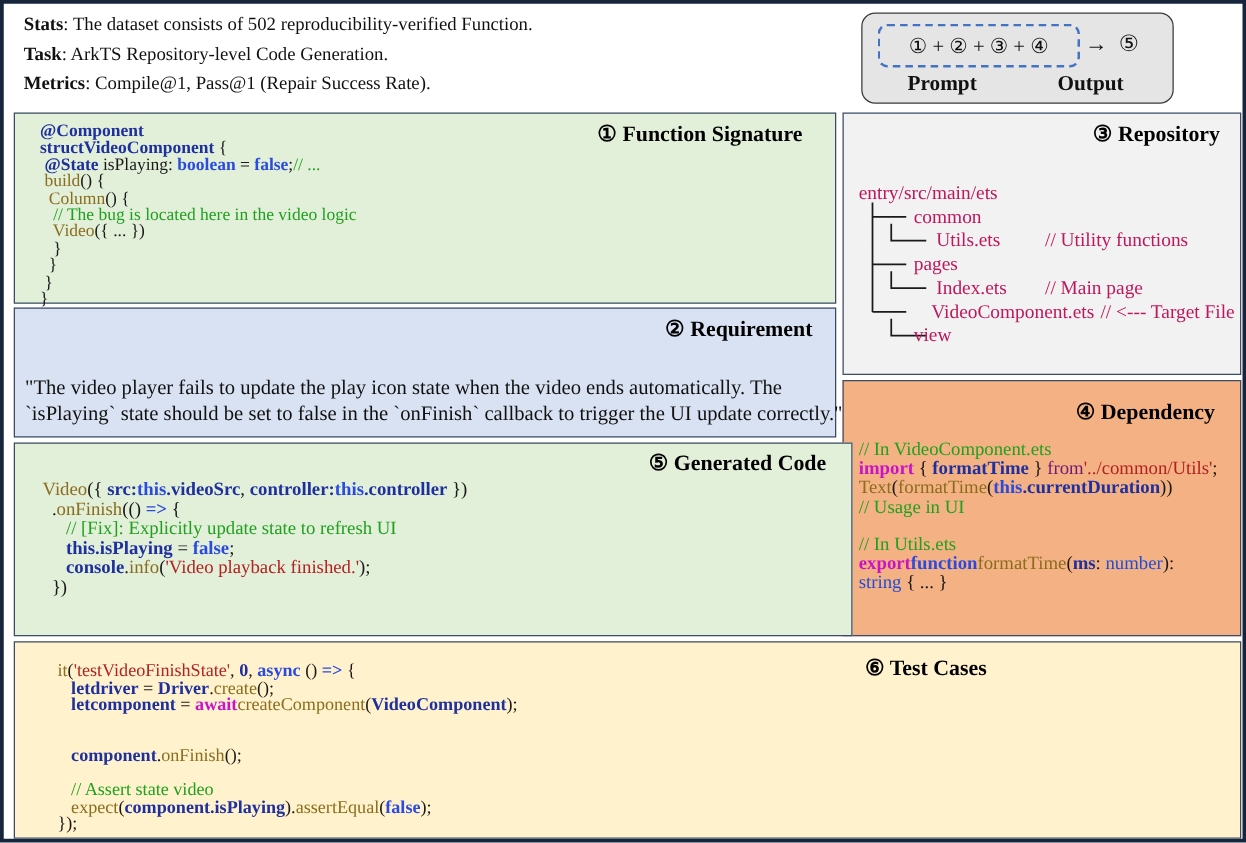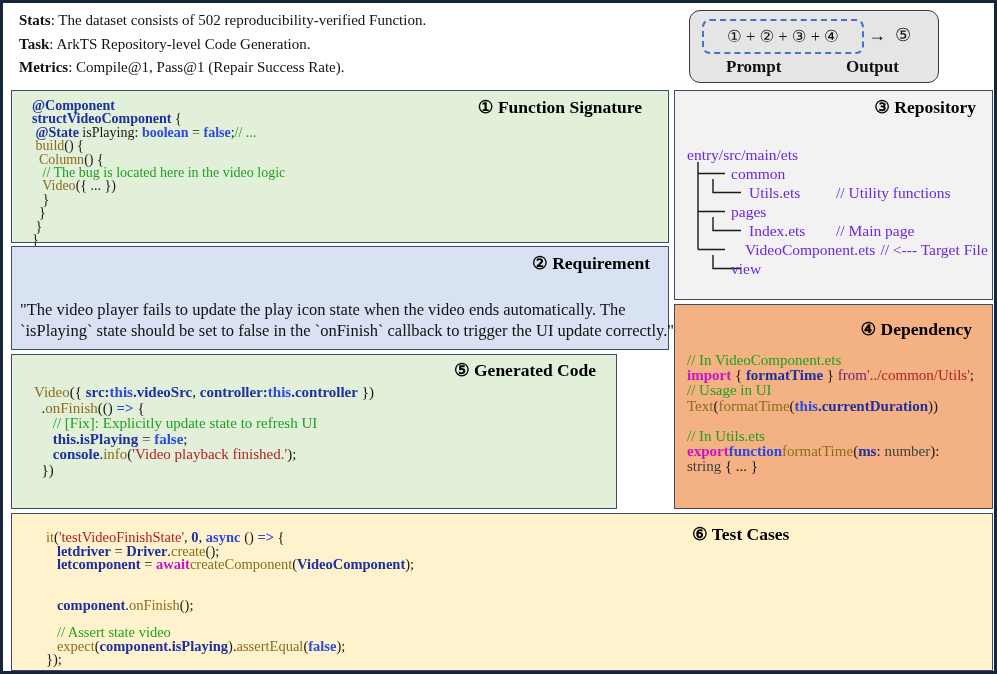--- a/index.html
+++ b/index.html
@@ -19,53 +19,53 @@
   .formula .lab{position:absolute;top:46px;font-weight:bold;font-size:17px;color:#111}
   .formula .lab.prompt{left:36px}
   .formula .lab.output{left:156px}
 
   
   .panel{position:absolute;border:1.6px solid #3d4c66}
   .p-fs{left:8px;top:87px;width:658px;height:153px;background:#e2efd9}
   .p-repo{left:671px;top:87px;width:319px;height:210px;background:#f2f2f2}
   .p-req{left:8px;top:243px;width:658px;height:104px;background:#d9e2f3}
   .p-dep{left:671px;top:301px;width:319px;height:205px;background:#f4b183}
-  .p-gen{left:8px;top:351px;width:606px;height:155px;background:#e2efd9}
+  .p-gen{left:8px;top:351px;width:671px;height:155px;background:#e2efd9}
   .p-test{left:8px;top:510px;width:982px;height:158px;background:#fff2cc}
 
   .box-title{position:absolute;font-weight:bold;font-size:17.5px;color:#000;white-space:nowrap}
   .t-fs{top:6px;right:26px}
   .t-repo{top:6px;right:16px}
   .t-req{top:6px;right:18px}
   .t-dep{top:14px;right:20px}
   .t-gen{top:5px;right:20px}
   .t-test{top:10px;left:680px}
 
   
   .code{color:#1a1a1a}
   .code-line{white-space:pre}
   .code-fs{padding:8px 0 0 20px;font-size:14px;line-height:13.4px}
   .code-gen{padding:30px 0 0 22px;font-size:15px;line-height:15.5px}
   .code-dep{padding:48px 0 0 12px;font-size:15px;line-height:15.2px}
   .code-test{padding:17px 0 0 34px;font-size:14.5px;line-height:13.6px}
   .tok-kw{color:#1e2f9e;font-weight:bold}
   .tok-blue{color:#2b4be0;font-weight:bold}
-  .tok-type{color:#404040}
+  .tok-type{color:#1d4ed8}
   .tok-fn{color:#8a6d1d}
   .tok-str{color:#b22222}
   .tok-cmt{color:#1fa11f}
   .tok-imp{color:#c913c9;font-weight:bold}
   .tok-from{color:#701a75}
   .tok-plain{color:#1a1a1a}
 
   
   .req-text{position:absolute;left:8px;top:52px;right:8px;font-size:16.5px;line-height:21px;color:#111;white-space:nowrap}
 
   
-  .repo-tree{position:absolute;left:10px;top:54px;width:300px;font-size:15.5px;color:#6d28d9}
+  .repo-tree{position:absolute;left:10px;top:54px;width:300px;font-size:15.5px;color:#be185d}
   .tree-lines{position:absolute;left:0;top:0;pointer-events:none}
   .tree-row{position:relative;height:19px;line-height:19px;white-space:nowrap}
   .tree-row.root{padding-left:2px}
   .tree-row.folder{padding-left:46px}
   .tree-row.file{padding-left:64px}
   .tree-row.file-last{padding-left:60px}
   .fcomment{position:absolute;left:151px;top:0}
   .icomment{margin-left:5px}
 </style>
 </head>
@@ -127,22 +127,22 @@
       <div>"The video player fails to update the play icon state when the video ends automatically. The</div>
       <div>`isPlaying` state should be set to false in the `onFinish` callback to trigger the UI update correctly."</div>
     </div>
   </div>
 
   <div class="panel p-dep">
     <div class="box-title t-dep">④ Dependency</div>
     <div class="code code-dep">
         <div class="code-line"><span class="tok-cmt">// In VideoComponent.ets</span></div>
         <div class="code-line"><span class="tok-imp">import</span><span class="tok-plain"> { </span><span class="tok-kw">formatTime</span><span class="tok-plain"> } </span><span class="tok-from">from</span><span class="tok-str">'../common/Utils'</span><span class="tok-plain">;</span></div>
+        <div class="code-line"><span class="tok-fn">Text</span><span class="tok-plain">(</span><span class="tok-fn">formatTime</span><span class="tok-plain">(</span><span class="tok-blue">this</span><span class="tok-kw">.currentDuration</span><span class="tok-plain">))</span></div>
         <div class="code-line"><span class="tok-cmt">// Usage in UI</span></div>
-        <div class="code-line"><span class="tok-fn">Text</span><span class="tok-plain">(</span><span class="tok-fn">formatTime</span><span class="tok-plain">(</span><span class="tok-blue">this</span><span class="tok-kw">.currentDuration</span><span class="tok-plain">))</span></div>
         <div class="code-line">&nbsp;</div>
         <div class="code-line"><span class="tok-cmt">// In Utils.ets</span></div>
         <div class="code-line"><span class="tok-imp">export</span><span class="tok-blue">function</span><span class="tok-fn">formatTime</span><span class="tok-plain">(</span><span class="tok-kw">ms</span><span class="tok-plain">: </span><span class="tok-type">number</span><span class="tok-plain">):</span></div>
         <div class="code-line"><span class="tok-type">string</span><span class="tok-plain"> { ... }</span></div>
       </div>
   </div>
 
   <div class="panel p-gen">
     <div class="box-title t-gen">⑤ Generated Code</div>
     <div class="code code-gen">

